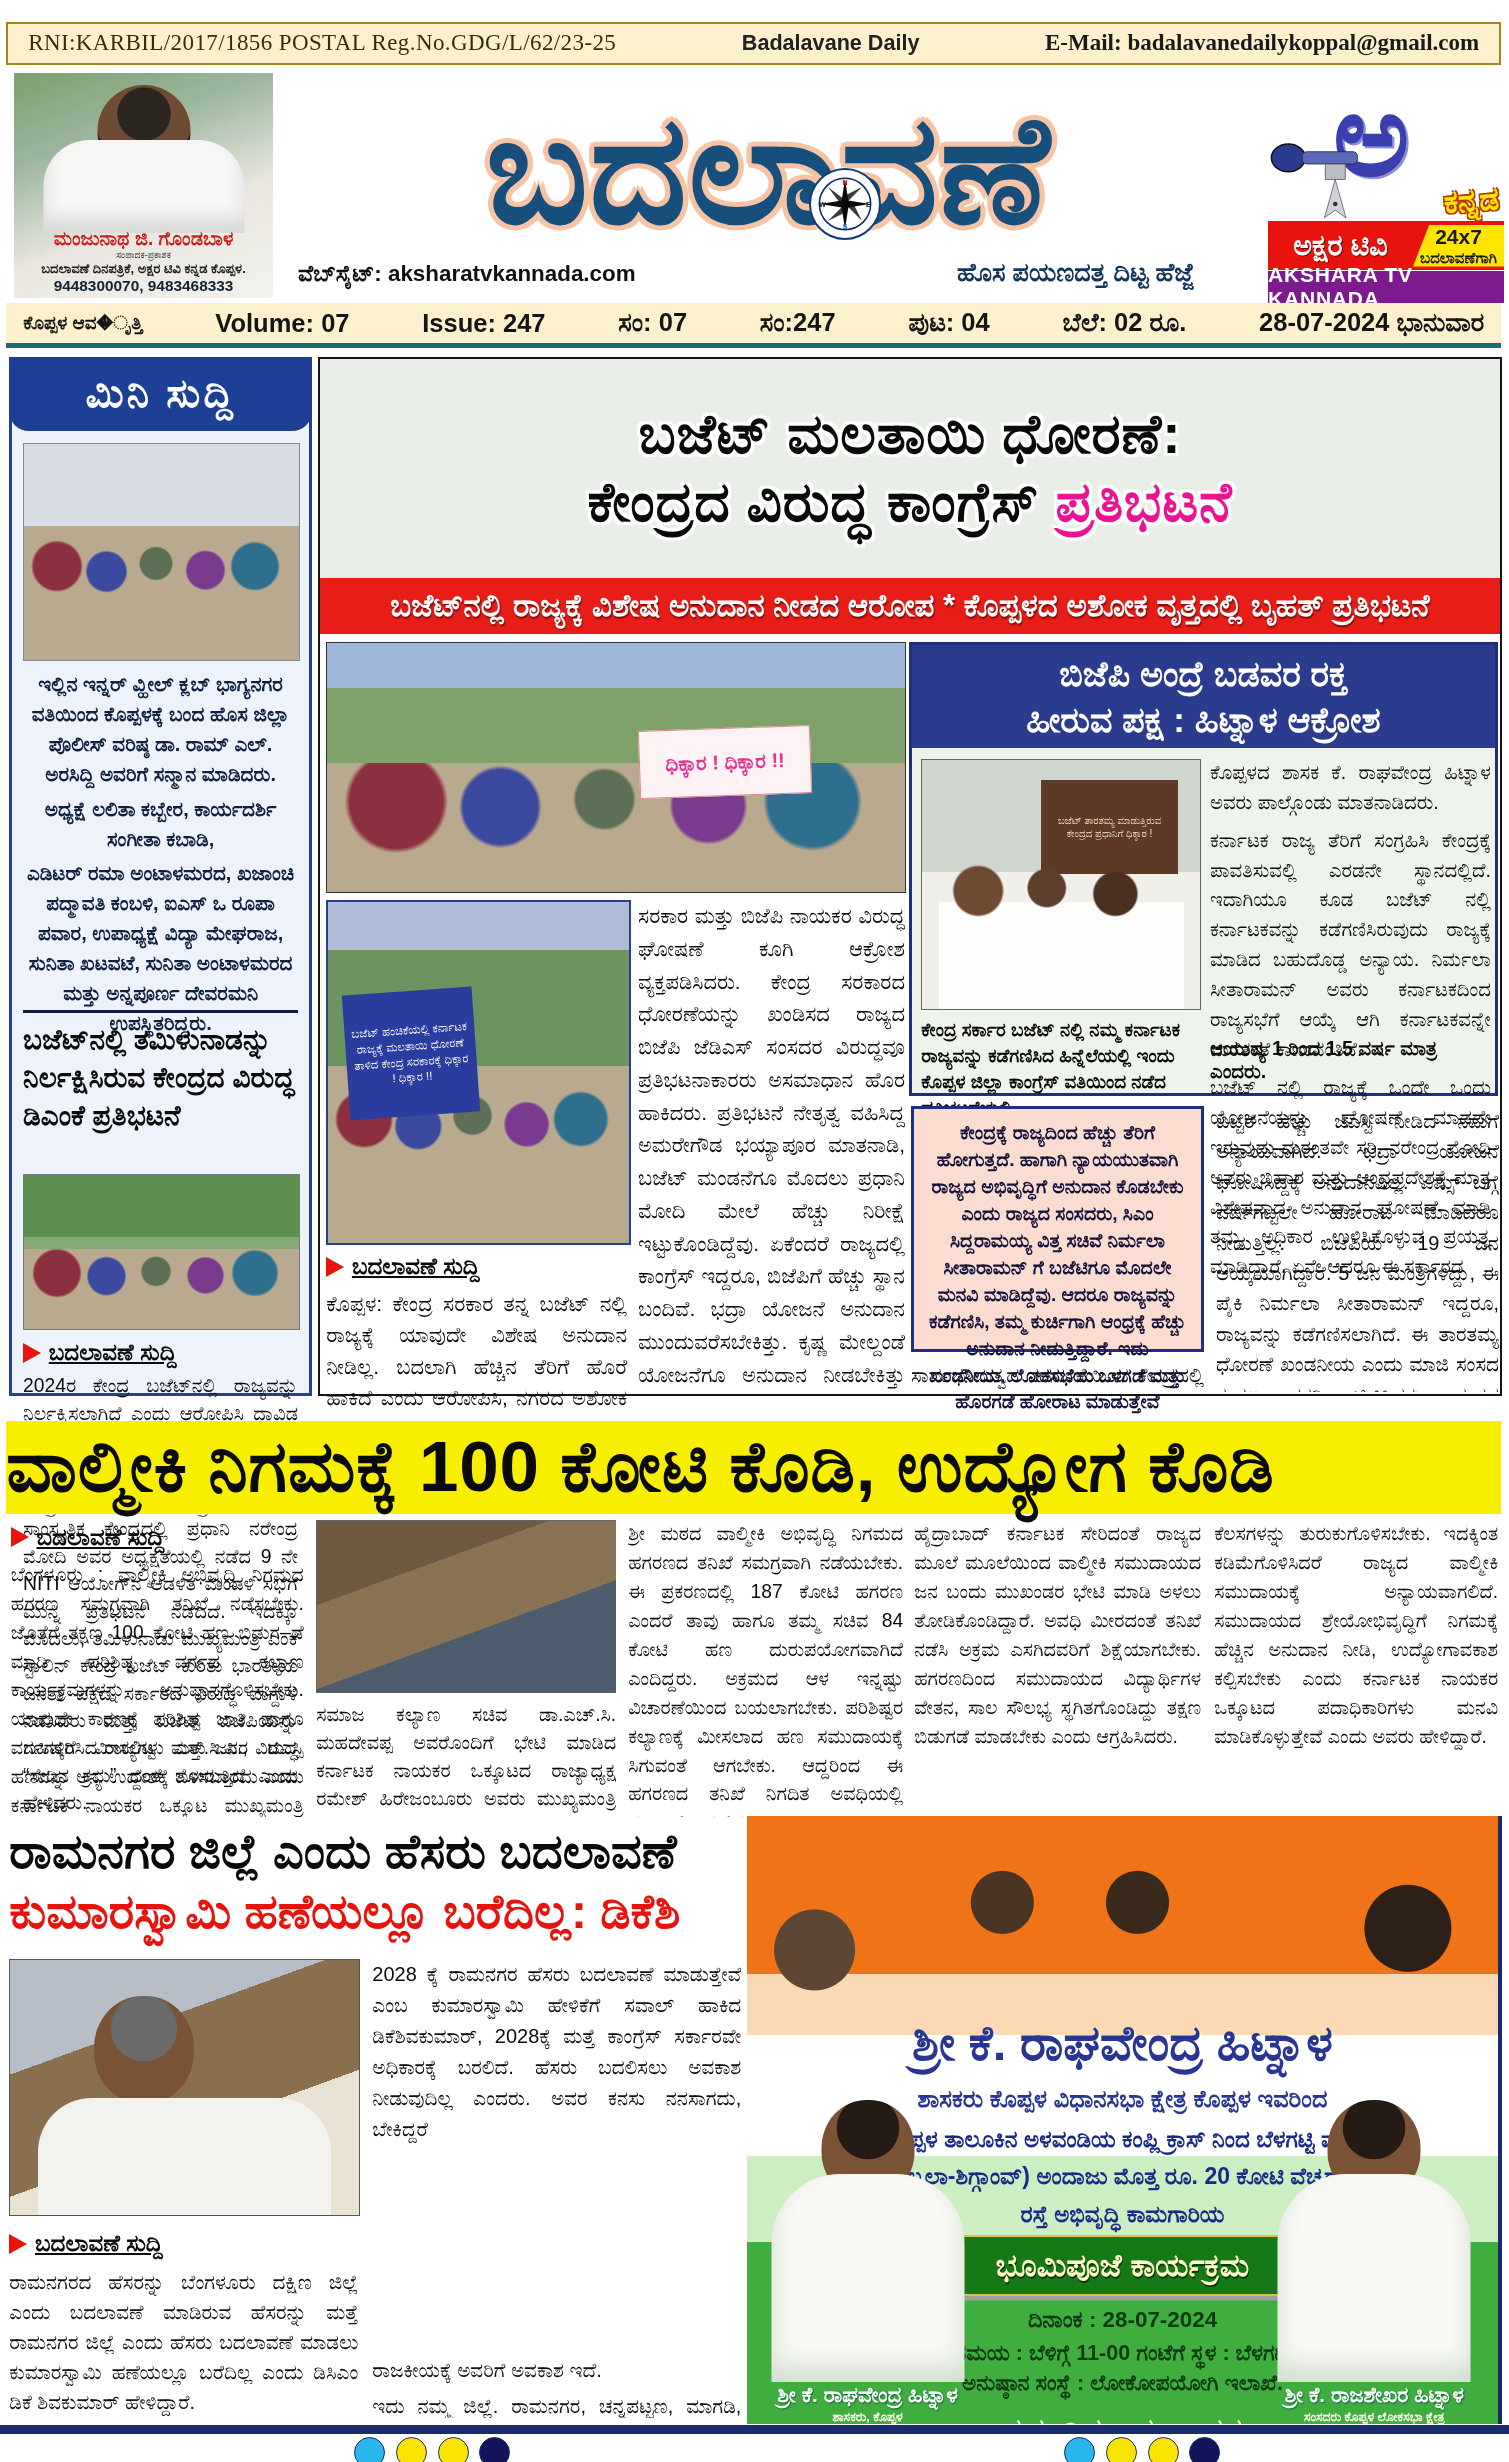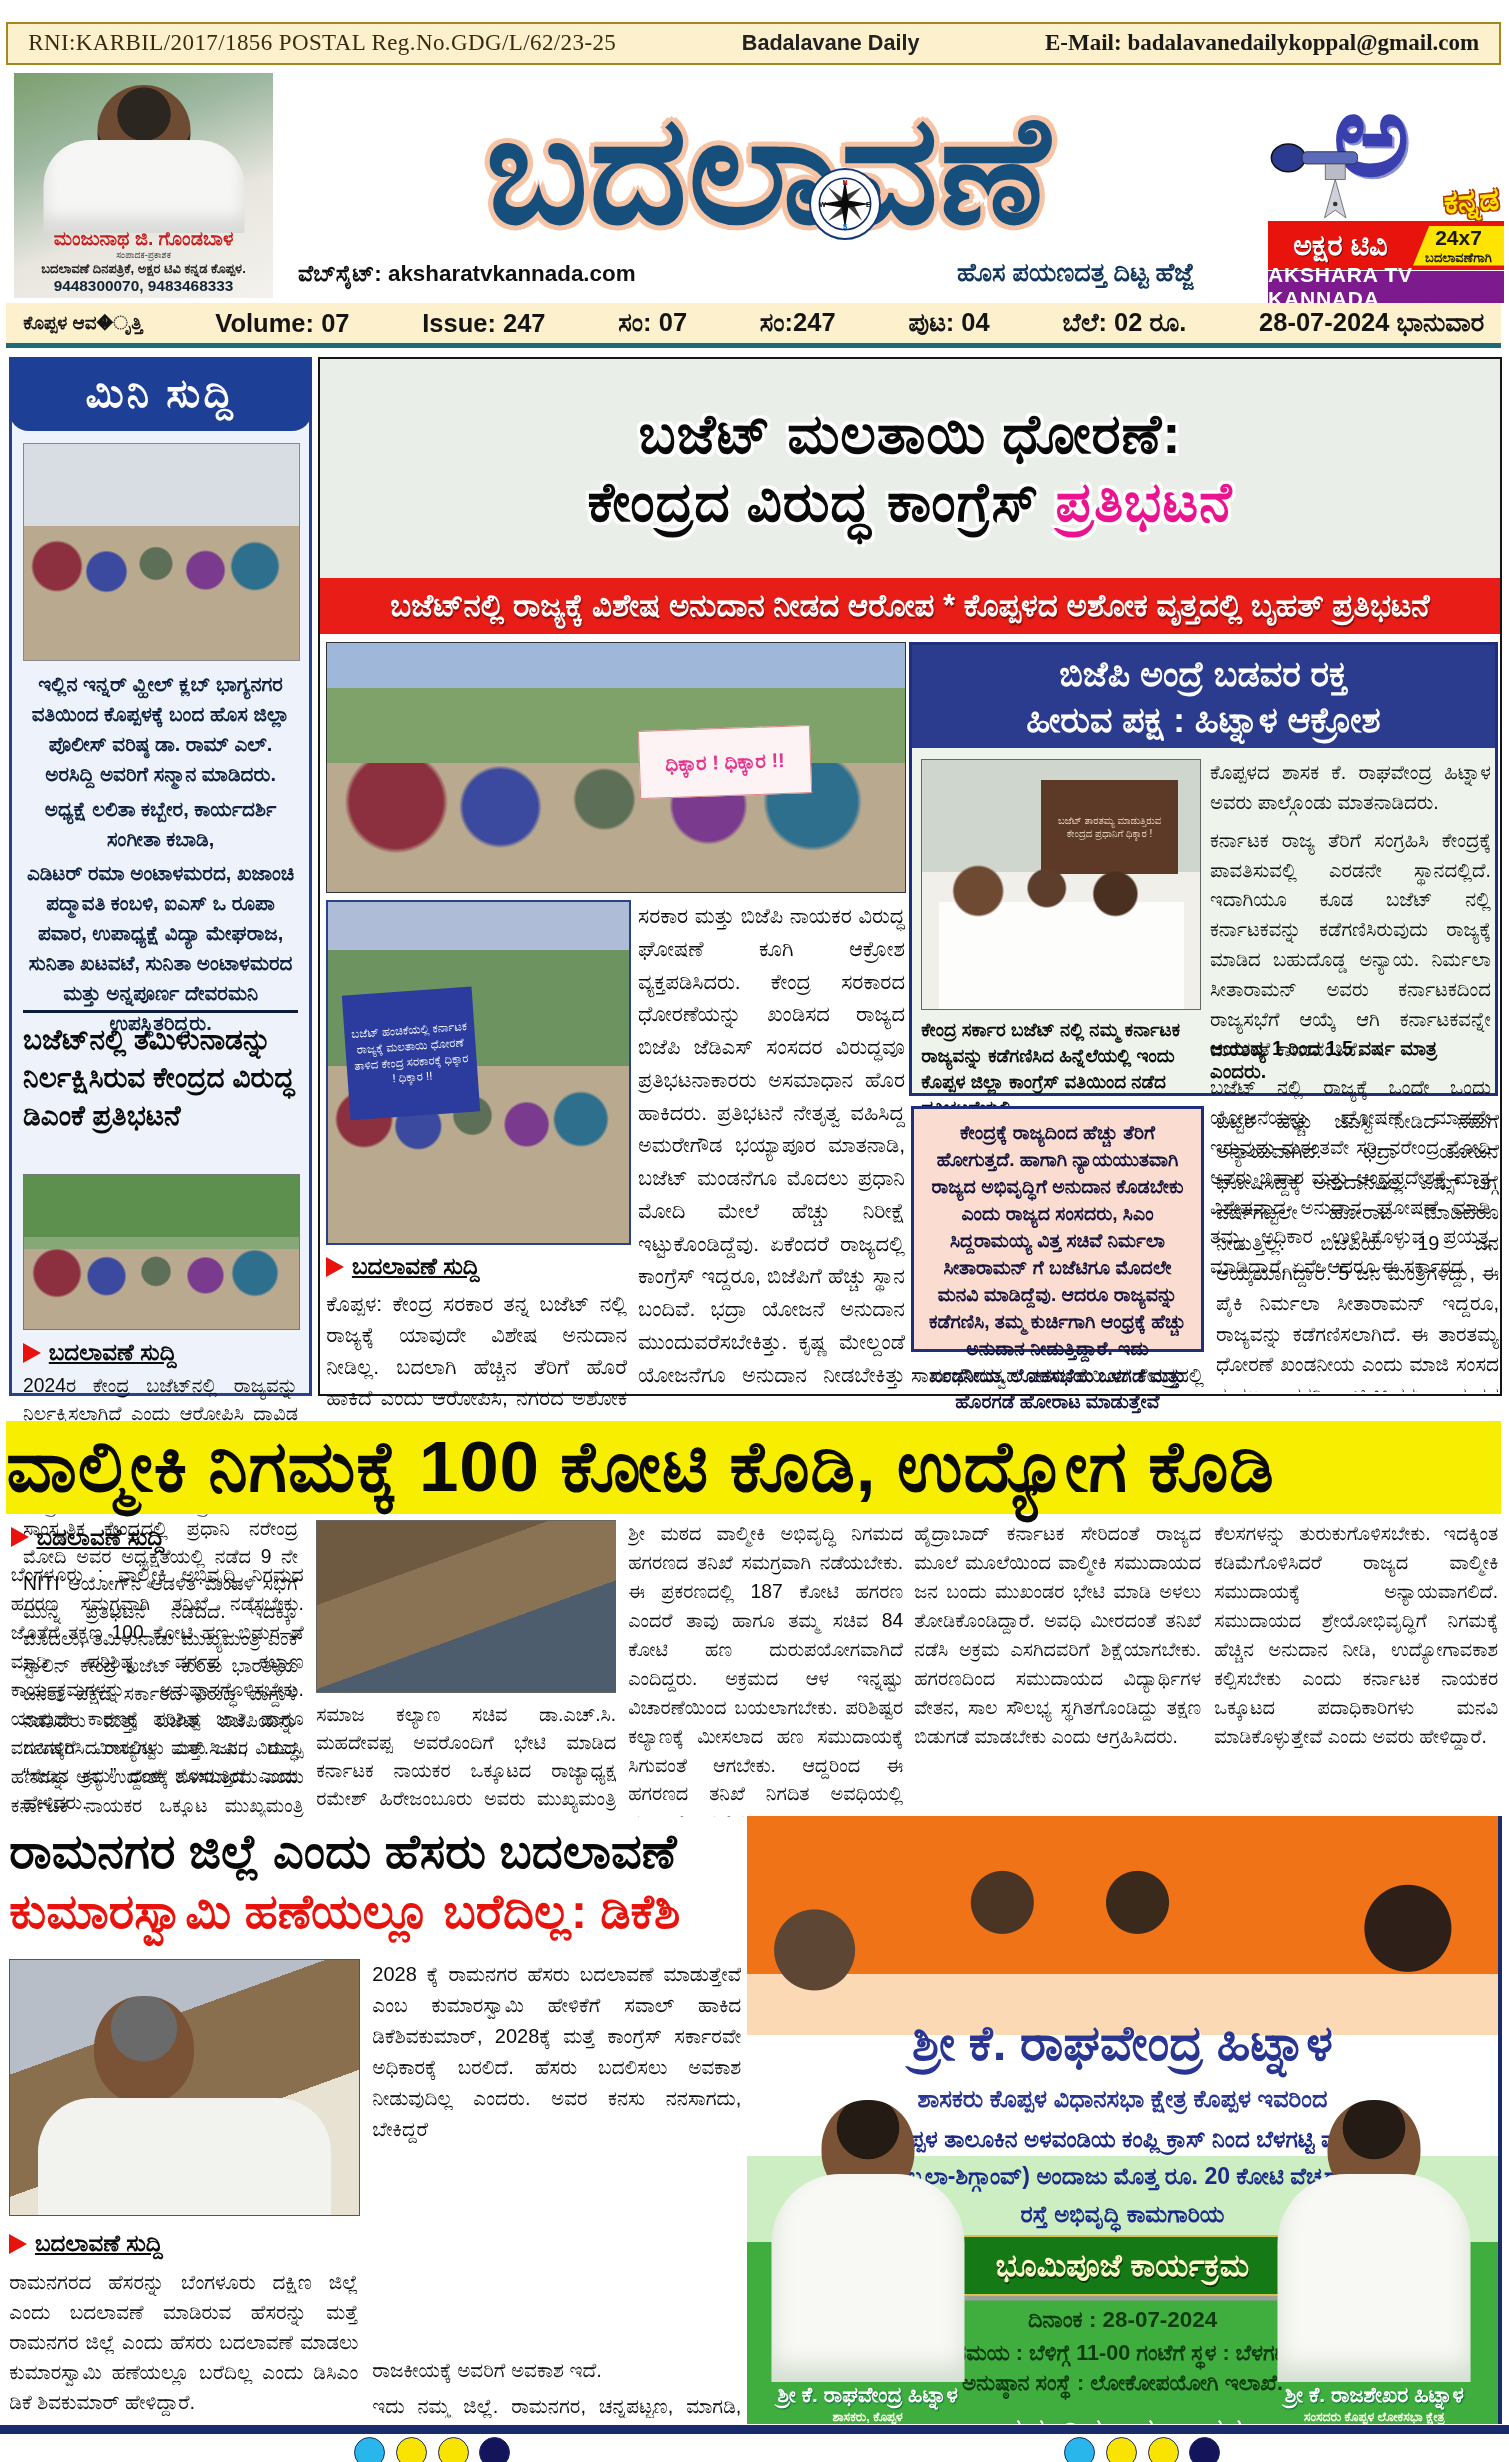--- a/index.html
+++ b/index.html
@@ -28,21 +28,21 @@
   .website{left:298px;top:261px;font-size:22.4px;font-weight:bold;color:#101010;}
   .tagline{left:957px;top:258px;font-size:25.5px;font-weight:bold;color:#12355e;}
   .logo{left:1268px;top:73px;width:236px;height:225px;}
   .logo .glyph{position:absolute;left:65px;top:-4.6px;font-size:116px;font-weight:bold;color:#3a3fae;text-shadow:2.3px 2.3px 0 #8b8fd8;}
   .logo .mic{position:absolute;left:0px;top:51px;}
   .logo .kword{position:absolute;right:4.6px;top:110px;font-size:31px;font-weight:bold;color:#ffe400;text-shadow:1.5px 1.5px 0 #b23a00,-1.5px -1.5px 0 #b23a00,1.5px -1.5px 0 #b23a00,-1.5px 1.5px 0 #b23a00;transform:rotate(-4deg);}
   .logo .redbar{position:absolute;left:0;top:148px;width:236px;height:49px;background:#e8130c;display:flex;}
   .logo .redbar .akx{flex:1;color:#fff;font-weight:bold;font-size:28.6px;display:flex;align-items:center;justify-content:center;text-shadow:0.8px 0.8px 0 #7a0000;}
   .logo .ywedge{width:91px;background:#ffe400;color:#1a1a1a;display:flex;flex-direction:column;align-items:center;justify-content:center;clip-path:polygon(18% 0,100% 0,100% 100%,0 100%);}
   .logo .ywedge .b247{font-weight:bold;font-size:21px;}
-  .logo .ywedge .bsub{font-size:13px;font-weight:bold;font-family:Liberation Serif, serif;}
+  .logo .ywedge .bsub{font-size:15px;font-weight:bold;}
   .logo .purbar{position:absolute;left:0;top:198px;width:236px;height:32px;background:#7c1a8e;color:#fff;font-weight:bold;font-size:21px;display:flex;align-items:center;justify-content:center;letter-spacing:0.8px;}
   
   .infobar{left:6.2px;top:303px;width:1495px;height:45px;background:#fdf0cd;display:flex;align-items:center;justify-content:space-between;padding:0 17px;box-sizing:border-box;border-bottom:5.4px solid #1d6a7a;}
   .infobar span{font-size:25.5px;font-weight:bold;color:#151515;}
   .infobar .sm{font-size:18.5px;}
   
   .minibox{left:9.3px;top:357px;width:303px;height:1039px;background:#eef3fb;border:3.1px solid #27418f;box-sizing:border-box;}
   .minihead{position:absolute;left:-3.1px;top:-3.1px;width:303px;height:74px;background:#1e3f96;border-radius:0 0 20px 20px;display:flex;align-items:center;justify-content:center;}
   .minihead span{color:#fff;font-size:40px;font-weight:bold;letter-spacing:3.1px;}
   .miniphoto{position:absolute;left:10.8px;top:83px;width:275px;height:216px;border:0.8px solid #888;

